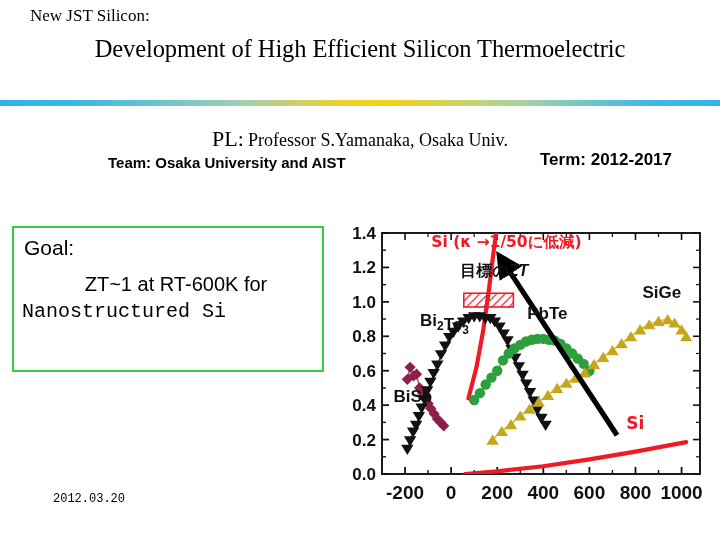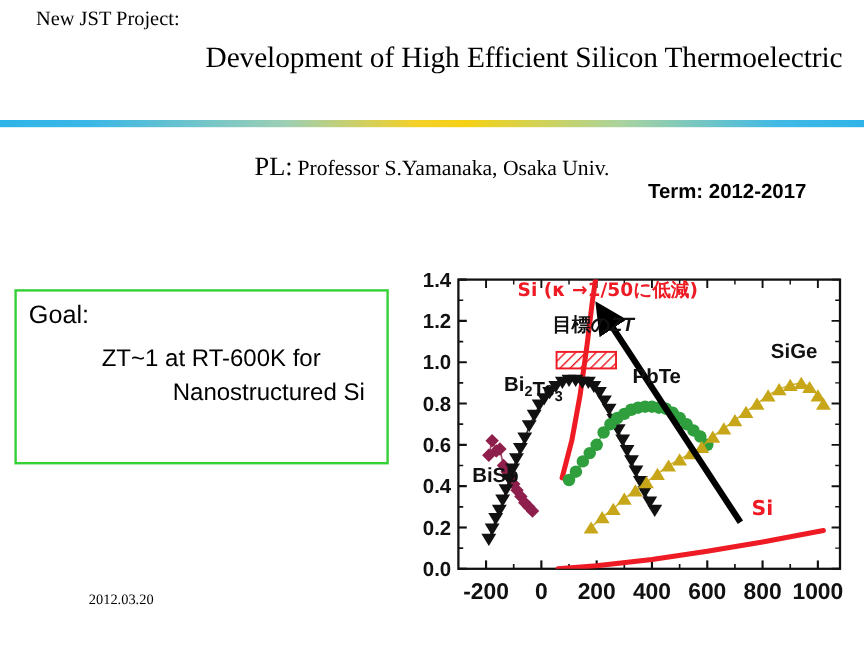--- a/index.html
+++ b/index.html
@@ -35,21 +35,21 @@
   #title-block {
     position: absolute;
     left: 18px; top: 36px;
     width: 684px;
     text-align: center;
     font-family: "Liberation Serif", serif;
     font-size: 24.5px;
     line-height: 26px;
     letter-spacing: -0.1px;
   }
-  #title-line-1 { display: block; text-align: right; }
+  #title-line-1 { display: block; }
   #title-line-2 { display: block; }
 
   #divider {
     position: absolute;
     left: 0; top: 100px;
     width: 720px; height: 6px;
     background: linear-gradient(to right,
         #2fb4e9 0%,
         #39b7e7 10%,
         #9ccfb4 33%,
@@ -90,21 +90,21 @@
     font-family: "Liberation Sans", sans-serif;
     font-size: 17px;
     font-weight: bold;
     white-space: nowrap;
     margin-left: 28px;
   }
 
   
   #goal-box {
     position: absolute;
-    left: 12px; top: 241px;
+    left: 12px; top: 226px;
     width: 312px; height: 146px;
     border: 2px solid #35d035;
     background: #ffffff;
     box-sizing: border-box;
     padding-left: 22px;
   }
   #goal-title {
     position: absolute;
     left: 10px; top: 8px;
     font-family: "Liberation Sans", sans-serif;
@@ -116,55 +116,56 @@
     position: absolute;
     left: 8px; top: 42px;
     width: 296px;
     text-align: center;
     font-family: "Liberation Sans", sans-serif;
     font-size: 20px;
     line-height: 28px;
   }
   #goal-text .gl { display: block; }
   #goal-line-1 { text-align: center; padding-left: 12px; }
-  #goal-line-2 { text-align: right; padding-right: 14px; }
+  #goal-line-2 { text-align: left; padding-right: 14px; font-family: Liberation Mono, monospace; }
 
   #date-stamp {
     position: absolute;
-    left: 74px; top: 492px;
-    font-family: Liberation Serif, serif;
+    left: 53px; top: 492px;
+    font-family: Liberation Mono, monospace;
     font-size: 12px;
   }
 
   
   #chart {
     position: absolute;
     left: 340px; top: 212px;
     width: 376px; height: 308px;
   }
   #chart svg { display: block; }
 </style>
 </head>
 <body>
 
 <div id="slide">
 
-  <div id="eyebrow">New JST Project:</div>
+  <div id="eyebrow">New JST Silicon:</div>
 
   <div id="title-block">
     <span id="title-line-1">Development of High Efficient Silicon Thermoelectric</span>
   </div>
 
   <div id="divider"></div>
 
   <div id="pl-line">
     <span id="pl-label">PL:</span>
     <span id="pl-name">Professor  S.Yamanaka, Osaka Univ.</span>
   </div>
 
+  <div id="team-line">Team: Osaka University and AIST</div>
   <div id="term-line">Term: 2012-2017</div>
 
   <div id="goal-box">
     <div id="goal-title">Goal:</div>
     <div id="goal-text">
       <span class="gl" id="goal-line-1">ZT~1 at RT-600K for</span>
       <span class="gl" id="goal-line-2">Nanostructured Si</span>
     </div>
   </div>
 

